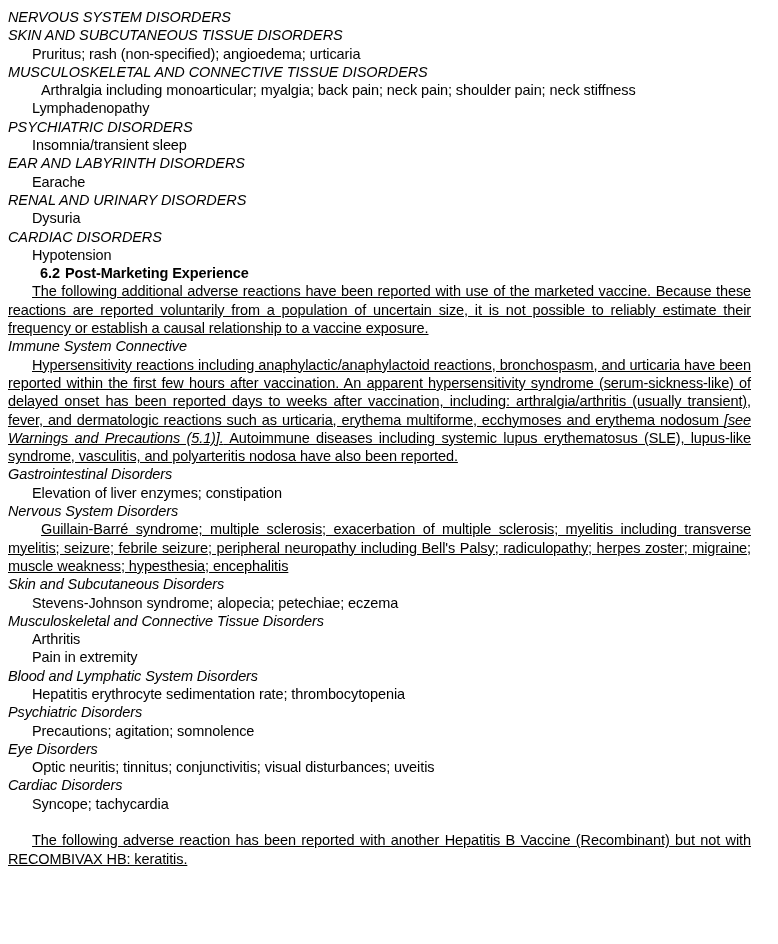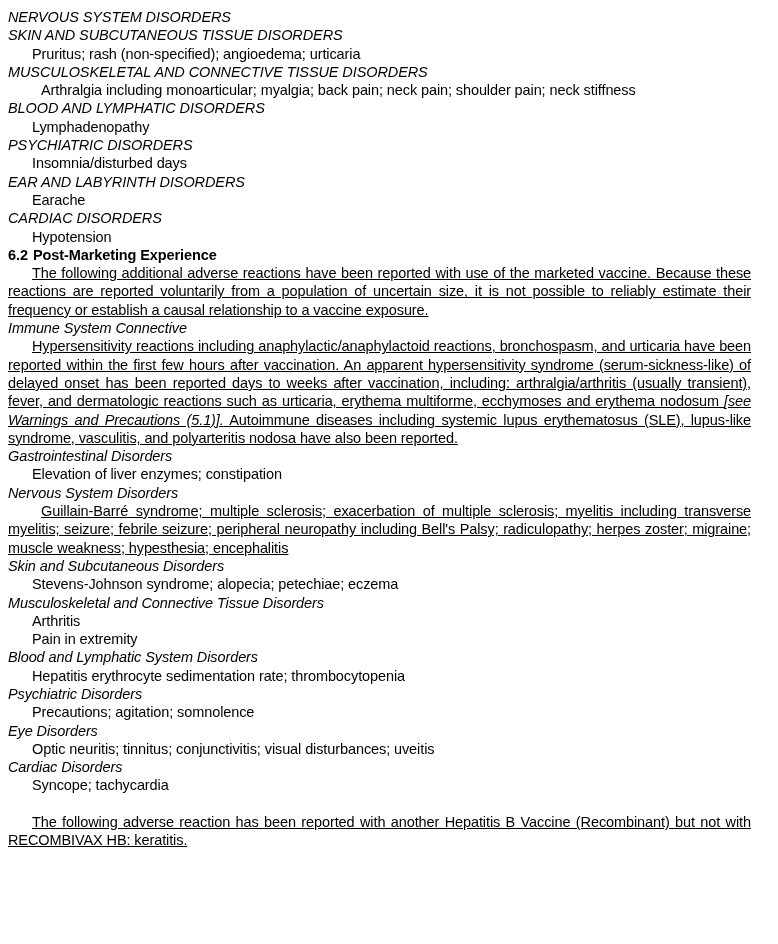--- a/index.html
+++ b/index.html
@@ -27,20 +27,21 @@
   }
   .item-wide {             
     padding-left: 33px;
   }
   .sec-heading {
     font-weight: bold;
   }
   .sec-num {
     display: inline-block;
     width: 25px;
+    margin-left: 32px;
   }
   .para {
     text-align: justify;
     text-indent: 24px;
     text-decoration: underline;
   }
   .para-wide {
     text-indent: 33px;
   }
   .sub-heading {           
@@ -63,30 +64,33 @@
   </div>
   <div>
     <div class="soc-heading">SKIN AND SUBCUTANEOUS TISSUE DISORDERS</div>
     <div class="item">Pruritus; rash (non-specified); angioedema; urticaria</div>
   </div>
   <div>
     <div class="soc-heading">MUSCULOSKELETAL AND CONNECTIVE TISSUE DISORDERS</div>
     <div class="item-wide">Arthralgia including monoarticular; myalgia; back pain; neck pain; shoulder pain; neck stiffness</div>
   </div>
   <div>
-    <div class="soc-heading">BLOOD AND LYMPHATIC DISORDERS</div>
     <div class="item">Lymphadenopathy</div>
   </div>
   <div>
     <div class="soc-heading">PSYCHIATRIC DISORDERS</div>
-    <div class="item">Insomnia/disturbed days</div>
+    <div class="item">Insomnia/transient sleep</div>
   </div>
   <div>
     <div class="soc-heading">EAR AND LABYRINTH DISORDERS</div>
     <div class="item">Earache</div>
+  </div>
+  <div>
+    <div class="soc-heading">RENAL AND URINARY DISORDERS</div>
+    <div class="item">Dysuria</div>
   </div>
   <div>
     <div class="soc-heading">CARDIAC DISORDERS</div>
     <div class="item">Hypotension</div>
   </div>
 
   <div class="sec-heading">
     <span class="sec-num">6.2</span><span>Post-Marketing Experience</span>
   </div>
 

